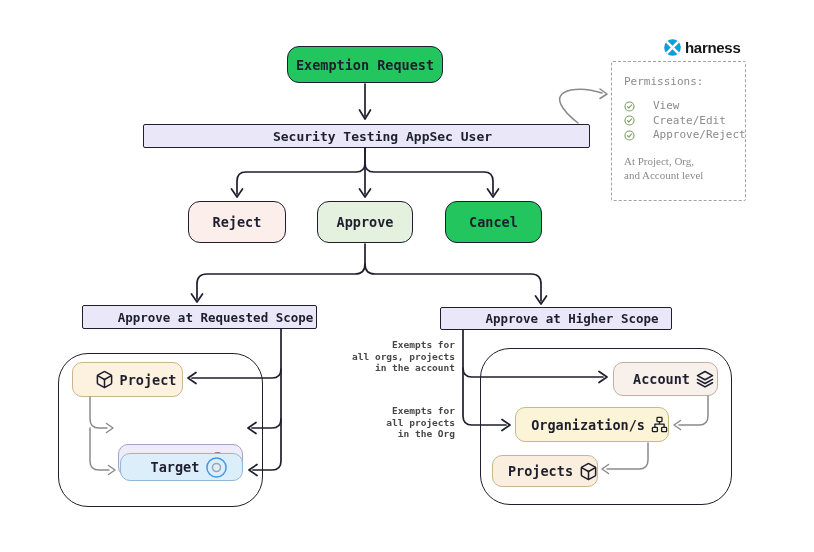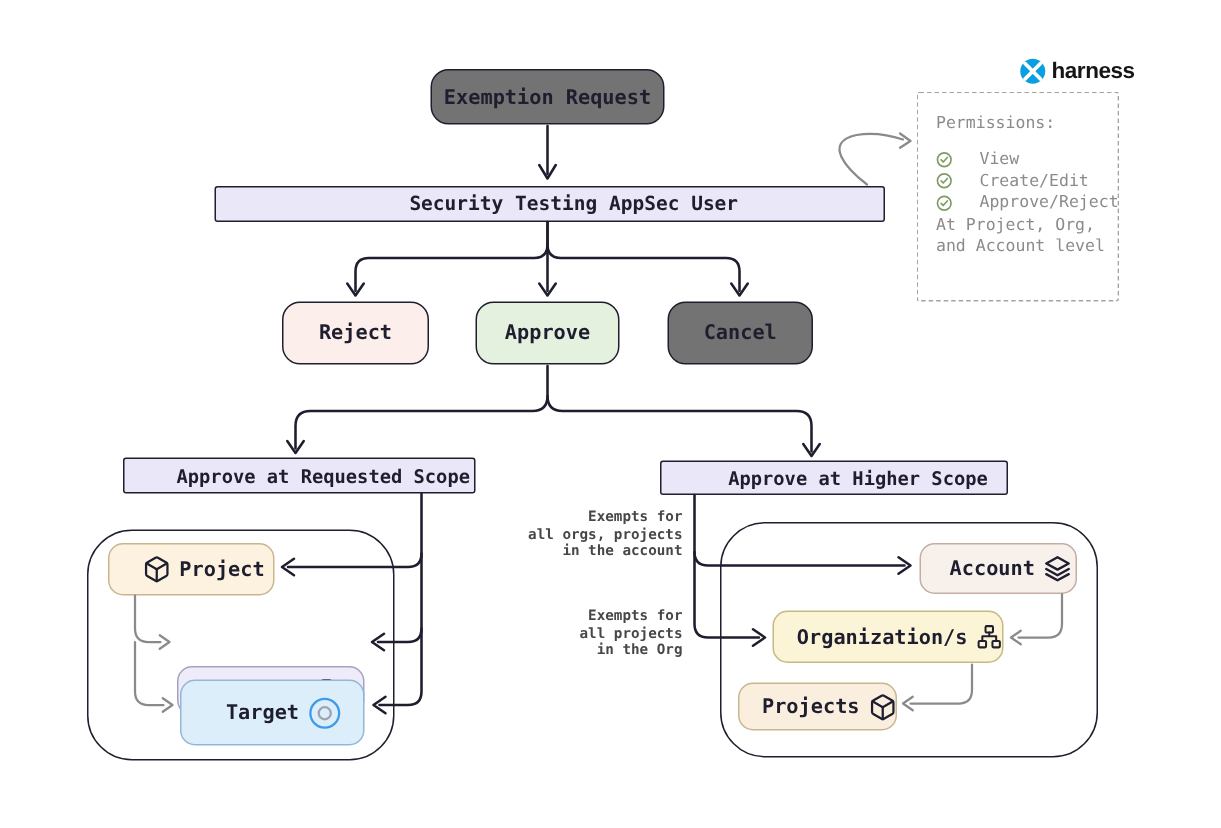--- a/index.html
+++ b/index.html
@@ -13,21 +13,21 @@
     gap:6px; border:1.6px solid #1e1e2e; font-weight:700; font-size:13.5px;
     color:#1e1e2e; white-space:nowrap;
   }
   .pill { border-radius:12px; }
   .bar  { border-radius:2px; font-size:12.5px;padding-left:32px; }
   .soft { border-radius:10px;padding-left:16px; }
   .container {
     position:absolute; border:1.6px solid #1e1e2e; border-radius:30px;
     background:transparent;
   }
-  .fill-blue     { background:#737373; }
+  .fill-blue     { background:#22c55e; }
   .fill-lav      { background:#e9e7f8; }
   .fill-pink     { background:#fceeea; }
   .fill-green    { background:#e3f1de; }
   .fill-cream    { background:#fdf2df; border-color:#c9b68f; }
   .fill-lav2     { background:#efecf9; border-color:#a7a1c2;margin-top:32px; }
   .fill-blue2    { background:#ddeefb; border-color:#93b7d6; }
   .fill-shell    { background:#f8f0eb; border-color:#c3aea4; }
   .fill-yellow   { background:#fbf4d6; border-color:#c6ba84; }
   .fill-peach    { background:#faeede; border-color:#c9b68f; }
   .note {
@@ -35,23 +35,23 @@
     color:#474747; font-weight:700;
   }
   .note span { display:block; }
   .perm-box {
     position:absolute; left:611px; top:61px; width:135px; height:140px;
     border:1.5px dashed #a3a3a3; border-radius:2px; color:#8b8b8b;
     font-size:11px; padding:13px 6px 0 12px; background:#ffffff;
   }
   .perm-title { margin-bottom:11px; letter-spacing:0; }
   .perm-item { display:flex; align-items:center; gap:18px; line-height:14.5px; }
-  .perm-footer { line-height:14.5px; }
+  .perm-footer { margin-top:11px; line-height:14.5px;font-family:Liberation Serif, serif; }
   .perm-footer span { display:block; }
-  .logo { position:absolute; left:679px; top:38px; display:flex; align-items:center; gap:3px; }
+  .logo { position:absolute; left:663px; top:38px; display:flex; align-items:center; gap:3px; }
   .logo-text { font-family:"Liberation Sans", sans-serif; font-weight:700; font-size:15px; color:#161616; letter-spacing:-0.3px; }
   svg.overlay { position:absolute; inset:0; pointer-events:none; }
   .icon { display:inline-flex; flex:none; }
 </style>
 </head>
 <body>
 
 <div class="stage">
 
   <div class="logo">
@@ -144,21 +144,21 @@
       <svg width="22" height="17" viewBox="0 0 26 20" fill="none" stroke="#1e1e2e" stroke-width="1.7" stroke-linecap="round" stroke-linejoin="round">
         <rect x="1.5" y="1.5" width="8" height="7" rx="2"></rect>
         <path d="M5.5 8.5 v2.5 q0 2 2 2 h1.5"></path>
         <path d="M13 8.5 l4.2 4.2 -4.2 4.2 -4.2-4.2 z"></path>
         <path d="M17.2 12.7 h1.6 q2 0 2-2 V9"></path>
         <rect x="18.5" y="4" width="6" height="4.6" rx="1"></rect>
       </svg>
     </span>
   </div>
 
-  <div class="node soft fill-blue2" style="left:120px; top:453px; width:123px; height:44px;">
+  <div class="node soft fill-blue2" style="left:120px; top:453px; width:123px; height:28px;">
     <span>Target</span>
     <span class="icon">
       <svg width="23" height="23" viewBox="0 0 24 24" fill="none" stroke-linecap="round">
         <circle cx="12" cy="12" r="10" stroke="#3d9be9" stroke-width="1.6"></circle>
         <circle cx="12" cy="12" r="4.2" stroke="#9aa5b1" stroke-width="1.6"></circle>
       </svg>
     </span>
   </div>
 
   <div class="container" style="left:480px; top:348px; width:252px; height:157px;"></div>

